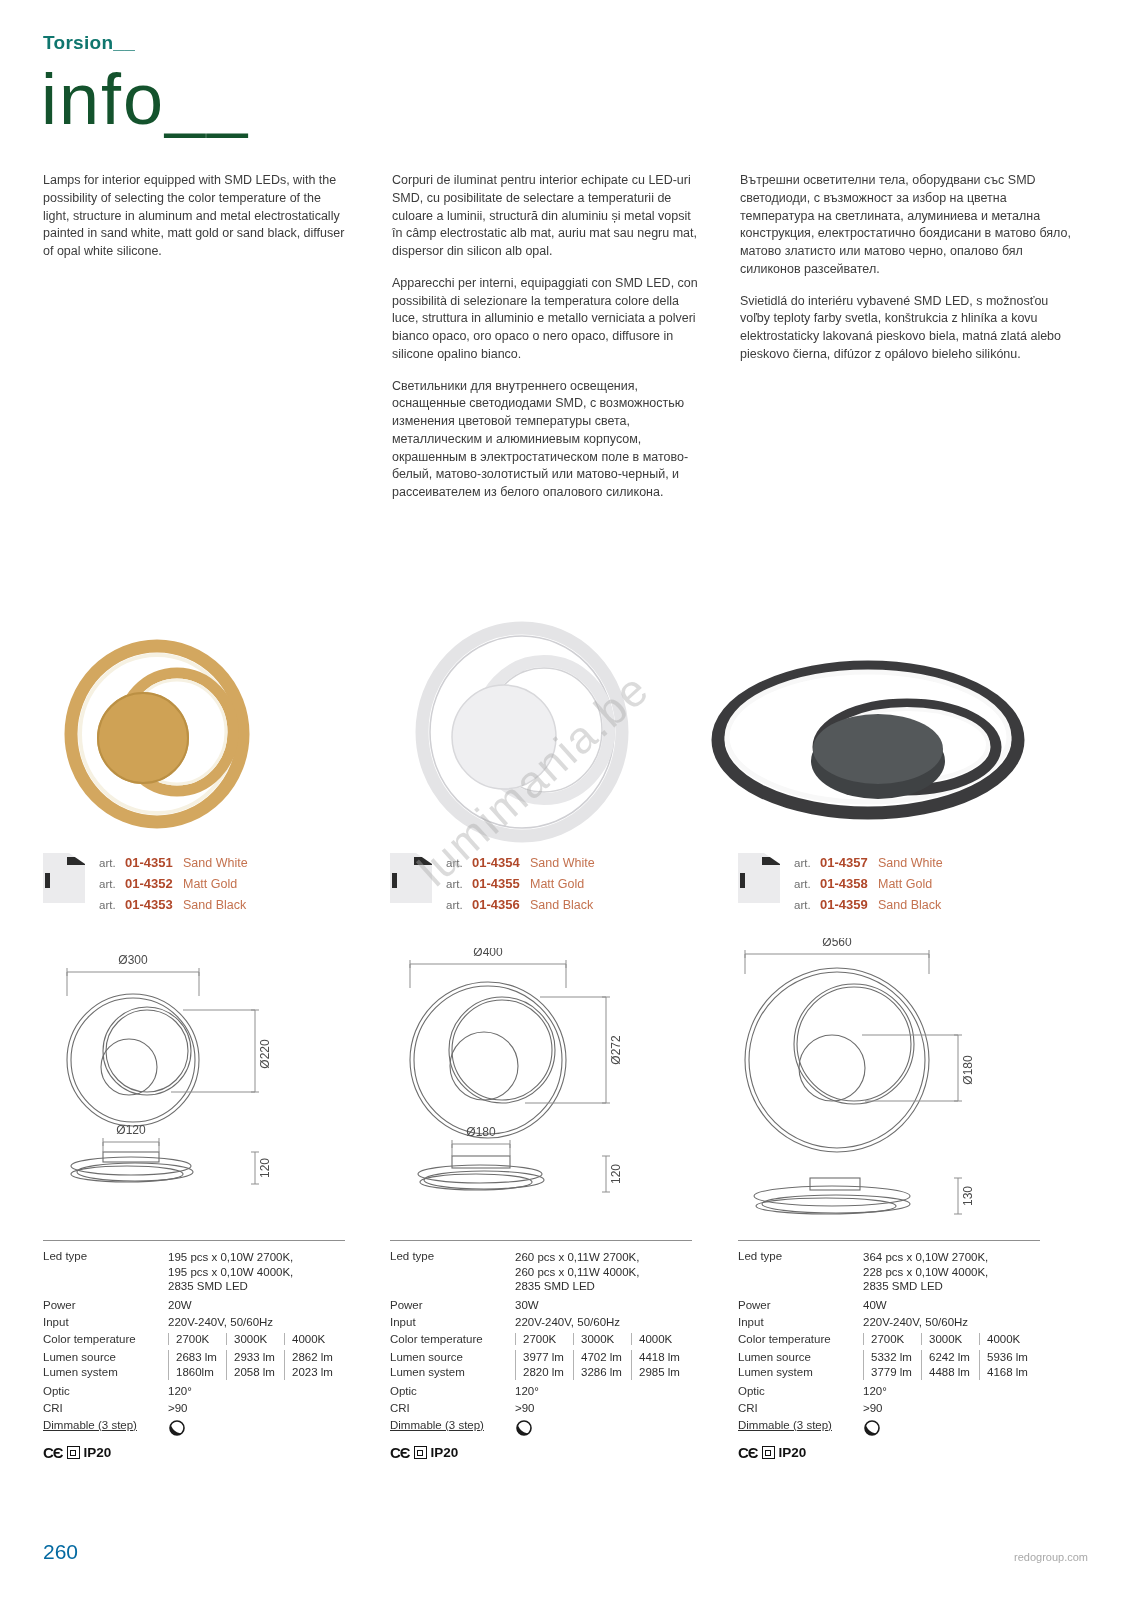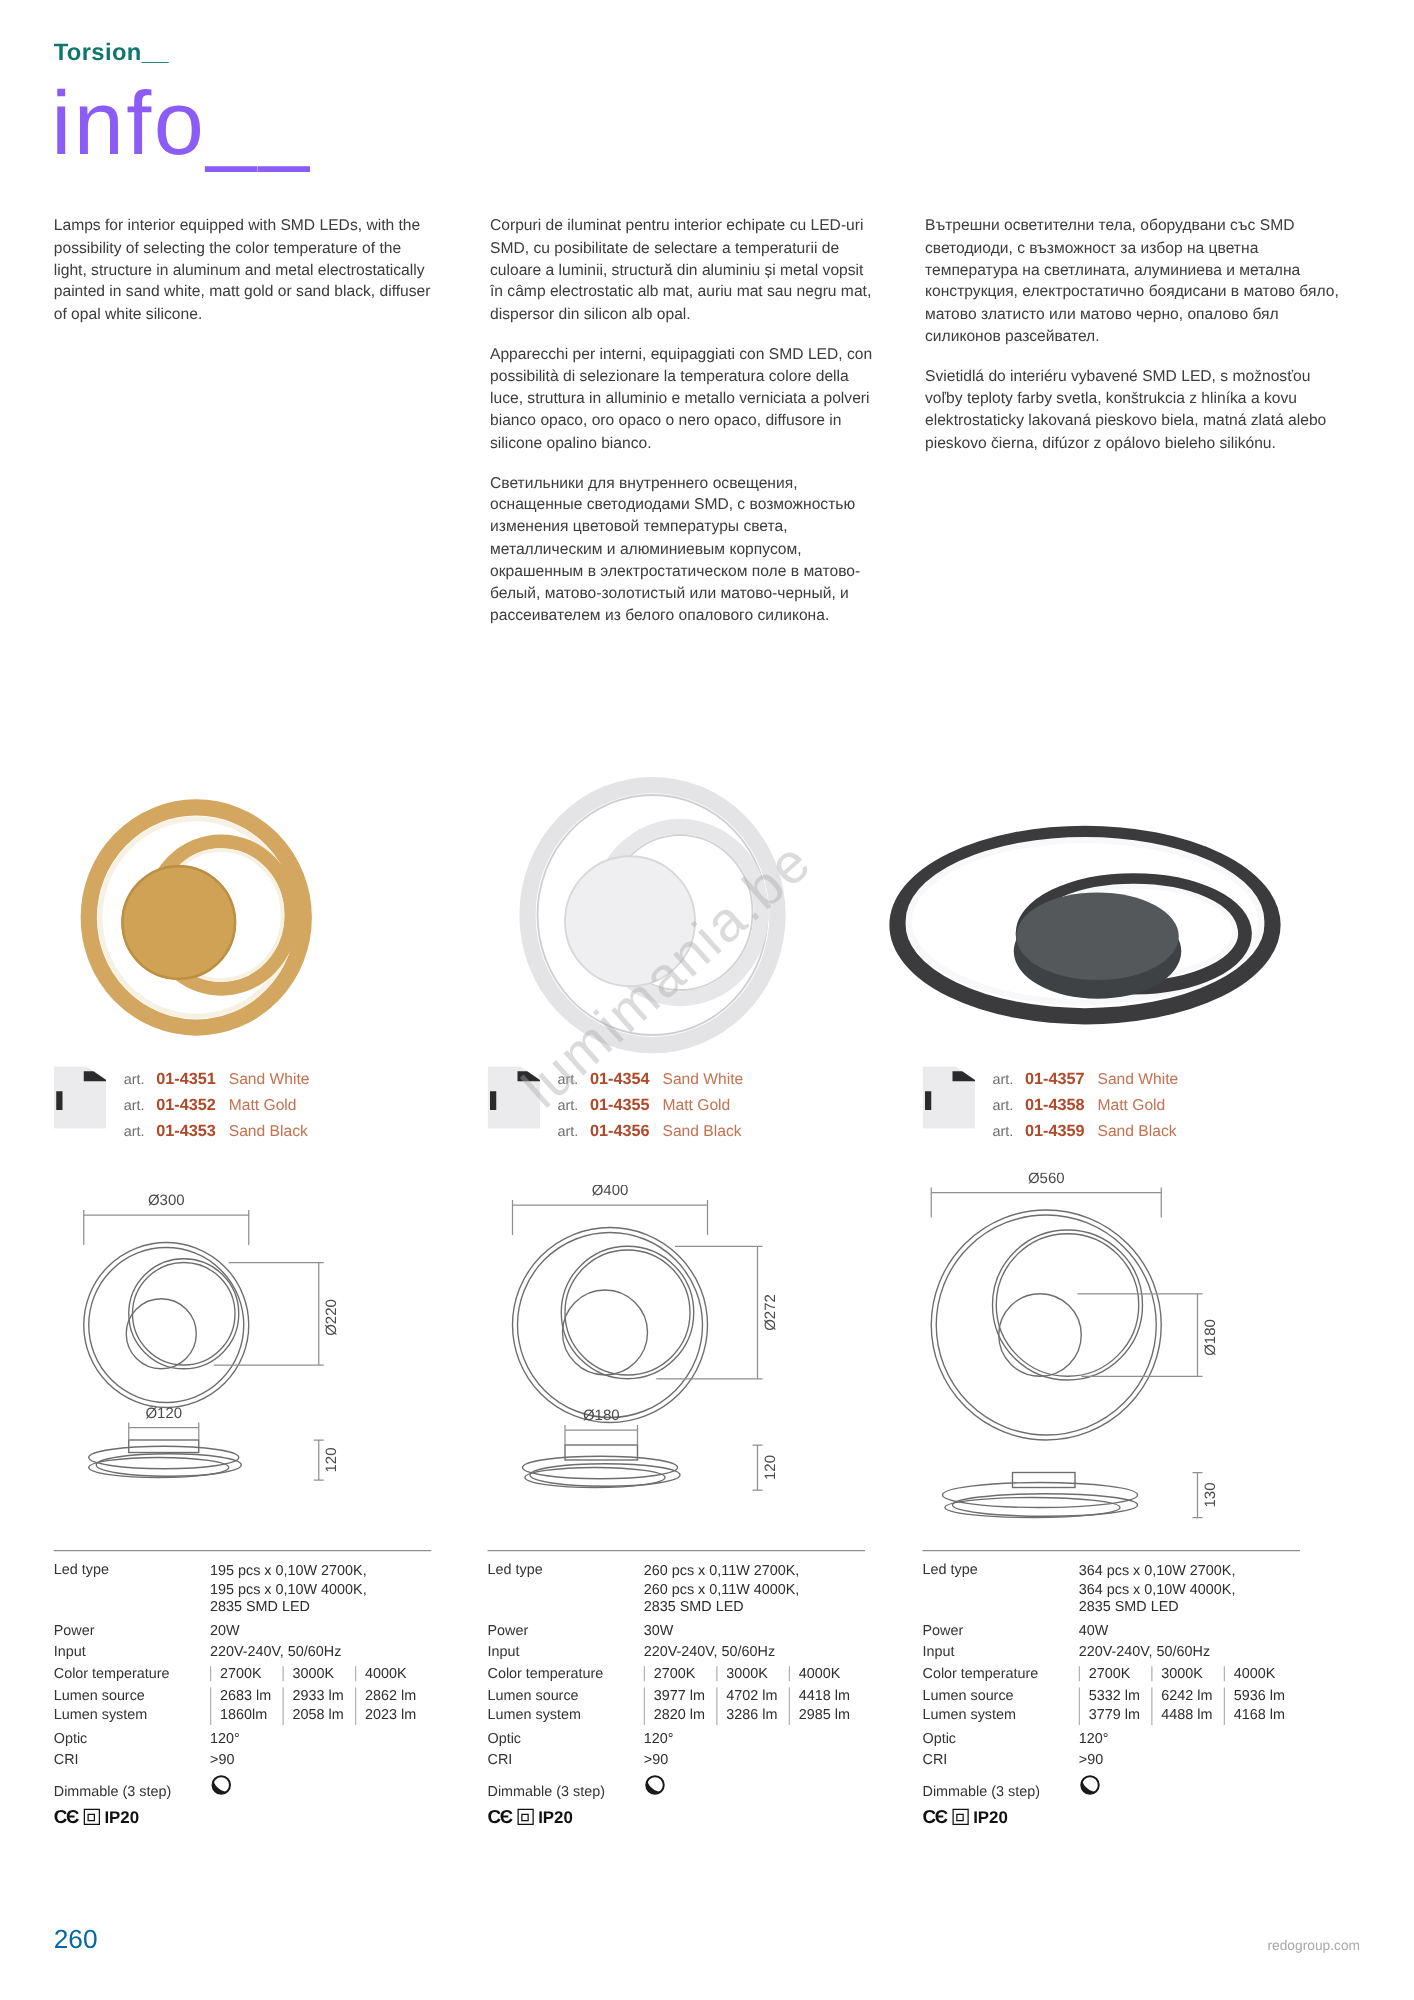--- a/index.html
+++ b/index.html
@@ -2,21 +2,21 @@
 <html style="--accent_number: #b0482a; --accent_finish: #c4724f; --gold: #d3a75f; --black: #3b3b3d; --white_lamp: #e6e6e8;"><head>
 <meta charset="utf-8">
 <style>
   * { box-sizing: border-box; margin: 0; padding: 0; }
   html,body { background:#fff; }
   body { font-family: "Liberation Sans", "DejaVu Sans", sans-serif; color:#2e2e2e; }
   .page { position:relative; width:1131px; height:1600px; background:#fff; overflow:hidden; }
 
   
   .collection { position:absolute; left:43px; top:32px; font-size:19px; font-weight:bold; color:#0f766e; letter-spacing:.3px; }
-  .page-title { position:absolute; left:41px; top:58px; font-size:72px; font-weight:300; color:#8b5cf6; letter-spacing:2px; }
+  .page-title { position:absolute; left:41px; top:58px; font-size:72px; font-weight:300; color:#14532d; letter-spacing:2px; }
 
   
   .intro-col { position:absolute; top:172px; font-size:12.5px; line-height:1.42; color:#3c3c3c; }
   .intro-col p { margin:0 0 14px 0; }
   .col1 { left:43px;  width:305px; }
   .col2 { left:392px; width:312px; }
   .col3 { left:740px; width:340px; }
 
   
   .figure { position:absolute; }
@@ -49,21 +49,21 @@
   .spec { position:absolute; width:302px; border-top:1px solid #8f8f8f; padding-top:9px;
           font-size:11.5px; color:#2e2e2e; }
   .spec-row { display:flex; margin-bottom:5px; }
   .spec-row .lbl { width:125px; flex:none; color:#333; }
   .spec-row .val { flex:1; }
   .led-lines div { line-height:1.28; }
   .cells { display:flex; }
   .cell { width:58px; flex:none; border-left:1px solid #b3b3b3; padding-left:7px; }
   .cell div { line-height:1.3; }
   .lbl-stack div { line-height:1.3; }
-  .dim-row { align-items:flex-end; }
+  .dim-row { align-items:flex-start;text-decoration:underline; }
   .cert-row { display:flex; align-items:center; gap:3px; margin-top:4px; }
   .ce-mark { font-size:15px; font-weight:bold; letter-spacing:-1px; color:#111; }
   .class2-icon { width:13px; height:13px; border:1.6px solid #111; display:inline-flex; align-items:center; justify-content:center; margin:0 1px; }
   .class2-icon i { display:block; width:6px; height:6px; border:1px solid #111; }
   .ip { font-size:13.5px; font-weight:bold; color:#111; }
 
   
   .page-num { position:absolute; left:43px; top:1540px; font-size:21px; color:#0369a1; }
   .site { position:absolute; right:43px; top:1551px; font-size:11px; color:#a9a9a9; }
 </style>
@@ -377,21 +377,21 @@
         </span>
       <span class="ip">IP20</span>
     </div>
   </div>
 
   <div class="spec" style="left:738px; top:1240px;">
     <div class="spec-row">
       <div class="lbl">Led type</div>
       <div class="val led-lines">
         <div>364 pcs x 0,10W 2700K,</div>
-        <div>364 pcs x 0,10W 4000K,</div>
+        <div>228 pcs x 0,10W 4000K,</div>
         <div>2835 SMD LED</div>
       </div>
     </div>
     <div class="spec-row">
       <div class="lbl">Power</div>
       <div class="val">40W</div>
     </div>
     <div class="spec-row">
       <div class="lbl">Input</div>
       <div class="val">220V-240V, 50/60Hz</div>

